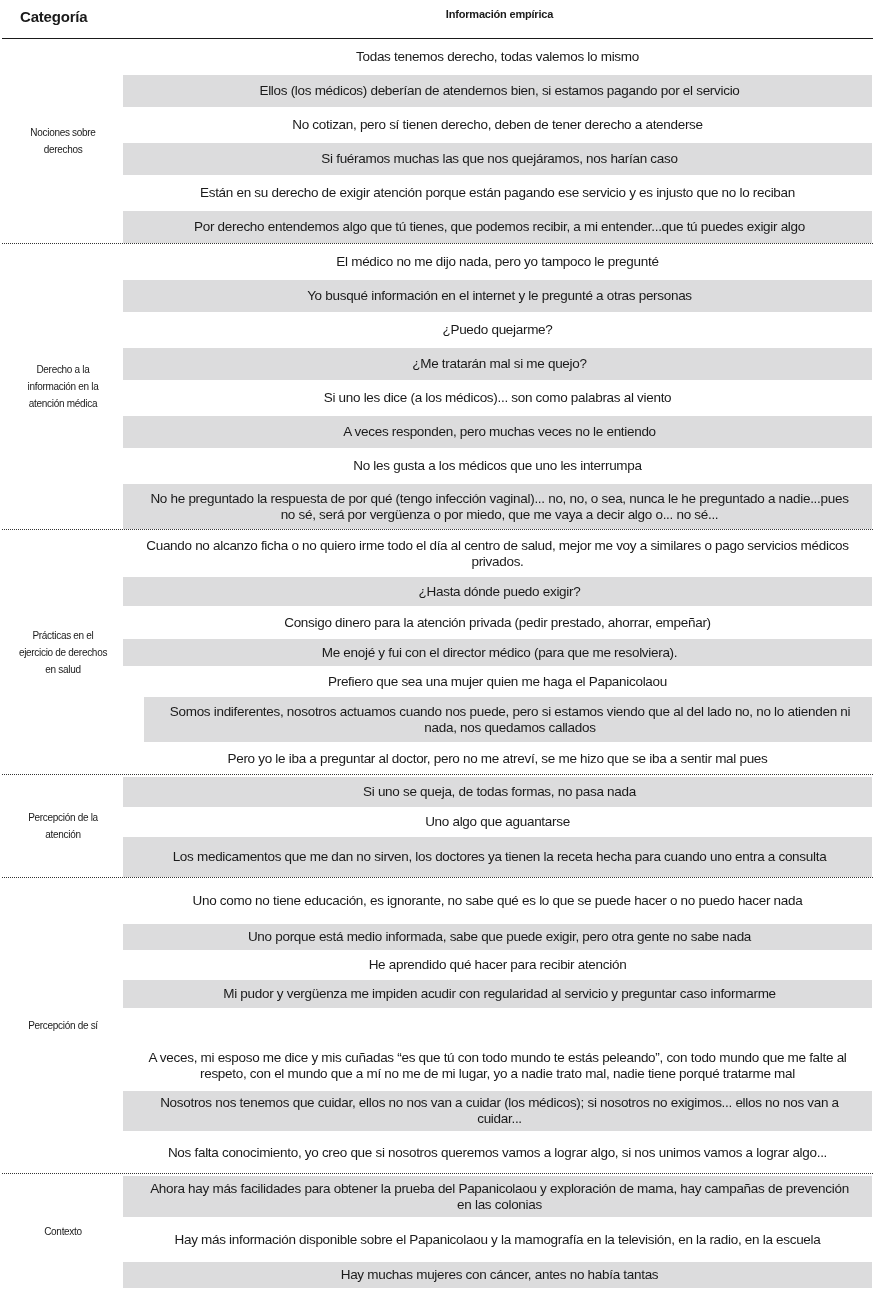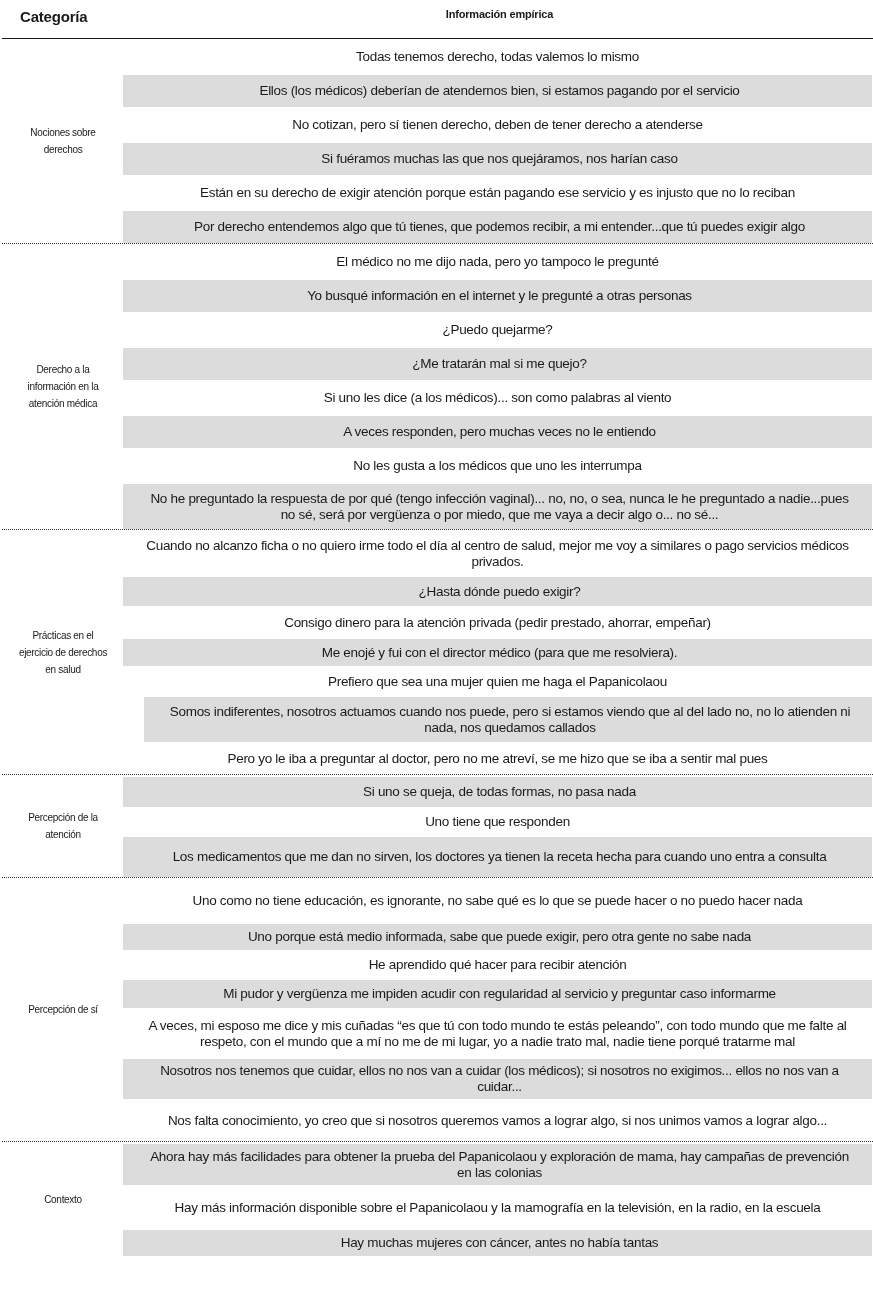--- a/index.html
+++ b/index.html
@@ -114,21 +114,21 @@
       </div>
       <div class="group">
         <div class="cat">
           <span>Percepción de la atención</span>
         </div>
         <div class="rows">
           <div class="row shaded" style="height: 32px;">
             <span>Si uno se queja, de todas formas, no pasa nada</span>
           </div>
           <div class="row" style="height: 28px;">
-            <span>Uno tiene que responden</span>
+            <span>Uno algo que aguantarse</span>
           </div>
           <div class="row shaded" style="height: 42px;">
             <span>Los medicamentos que me dan no sirven, los doctores ya tienen la receta hecha para cuando uno entra a consulta</span>
           </div>
         </div>
       </div>
       <div class="group">
         <div class="cat">
           <span>Percepción de sí</span>
         </div>
@@ -138,21 +138,21 @@
           </div>
           <div class="row shaded" style="height: 28px;">
             <span>Uno porque está medio informada, sabe que puede exigir, pero otra gente no sabe nada</span>
           </div>
           <div class="row" style="height: 28px;">
             <span>He aprendido qué hacer para recibir atención</span>
           </div>
           <div class="row shaded" style="height: 30px;">
             <span>Mi pudor y vergüenza me impiden acudir con regularidad al servicio y preguntar caso informarme</span>
           </div>
-          <div class="row" style="height: 49px;">
+          <div class="row" style="height: 49px; margin-top: 32px;">
             <span>A veces, mi esposo me dice y mis cuñadas “es que tú con todo mundo te estás peleando”, con todo mundo que me falte al respeto, con el mundo que a mí no me de mi lugar, yo a nadie trato mal, nadie tiene porqué tratarme mal</span>
           </div>
           <div class="row shaded" style="height: 42px;">
             <span>Nosotros nos tenemos que cuidar, ellos no nos van a cuidar (los médicos); si nosotros no exigimos... ellos no nos van a cuidar...</span>
           </div>
           <div class="row" style="height: 42px;">
             <span>Nos falta conocimiento, yo creo que si nosotros queremos vamos a lograr algo, si nos unimos vamos a lograr algo...</span>
           </div>
         </div>
       </div>

